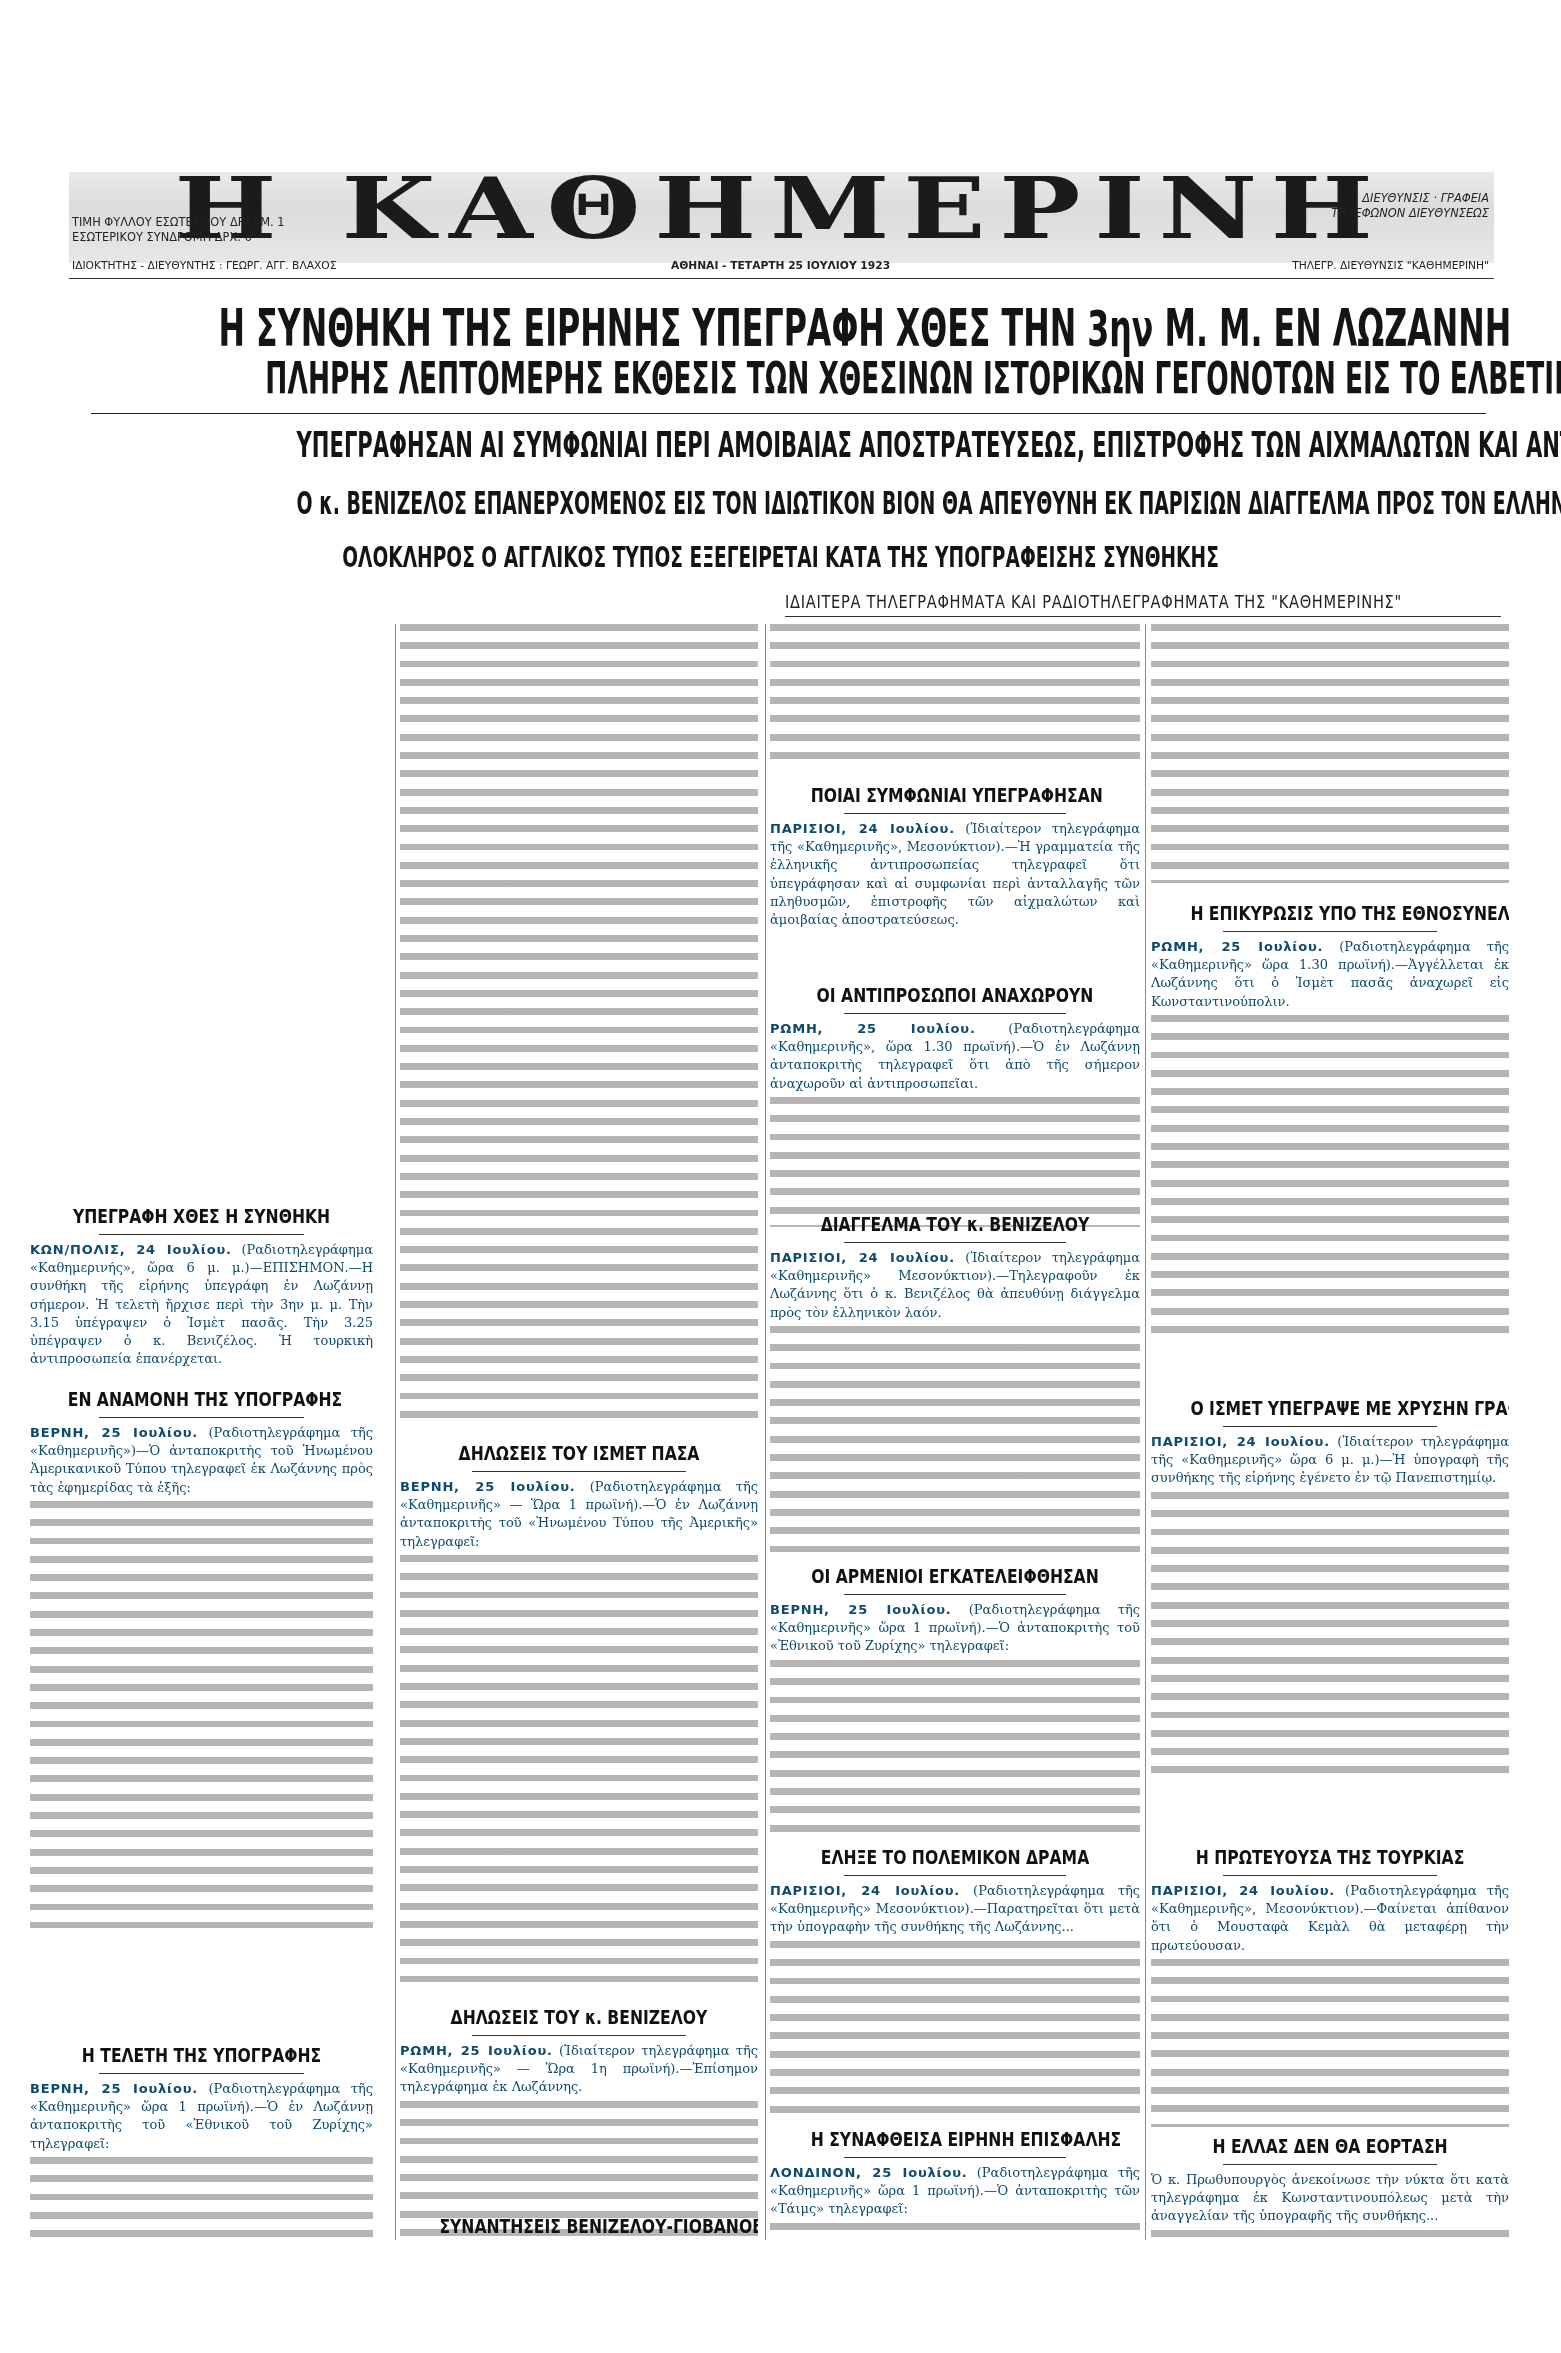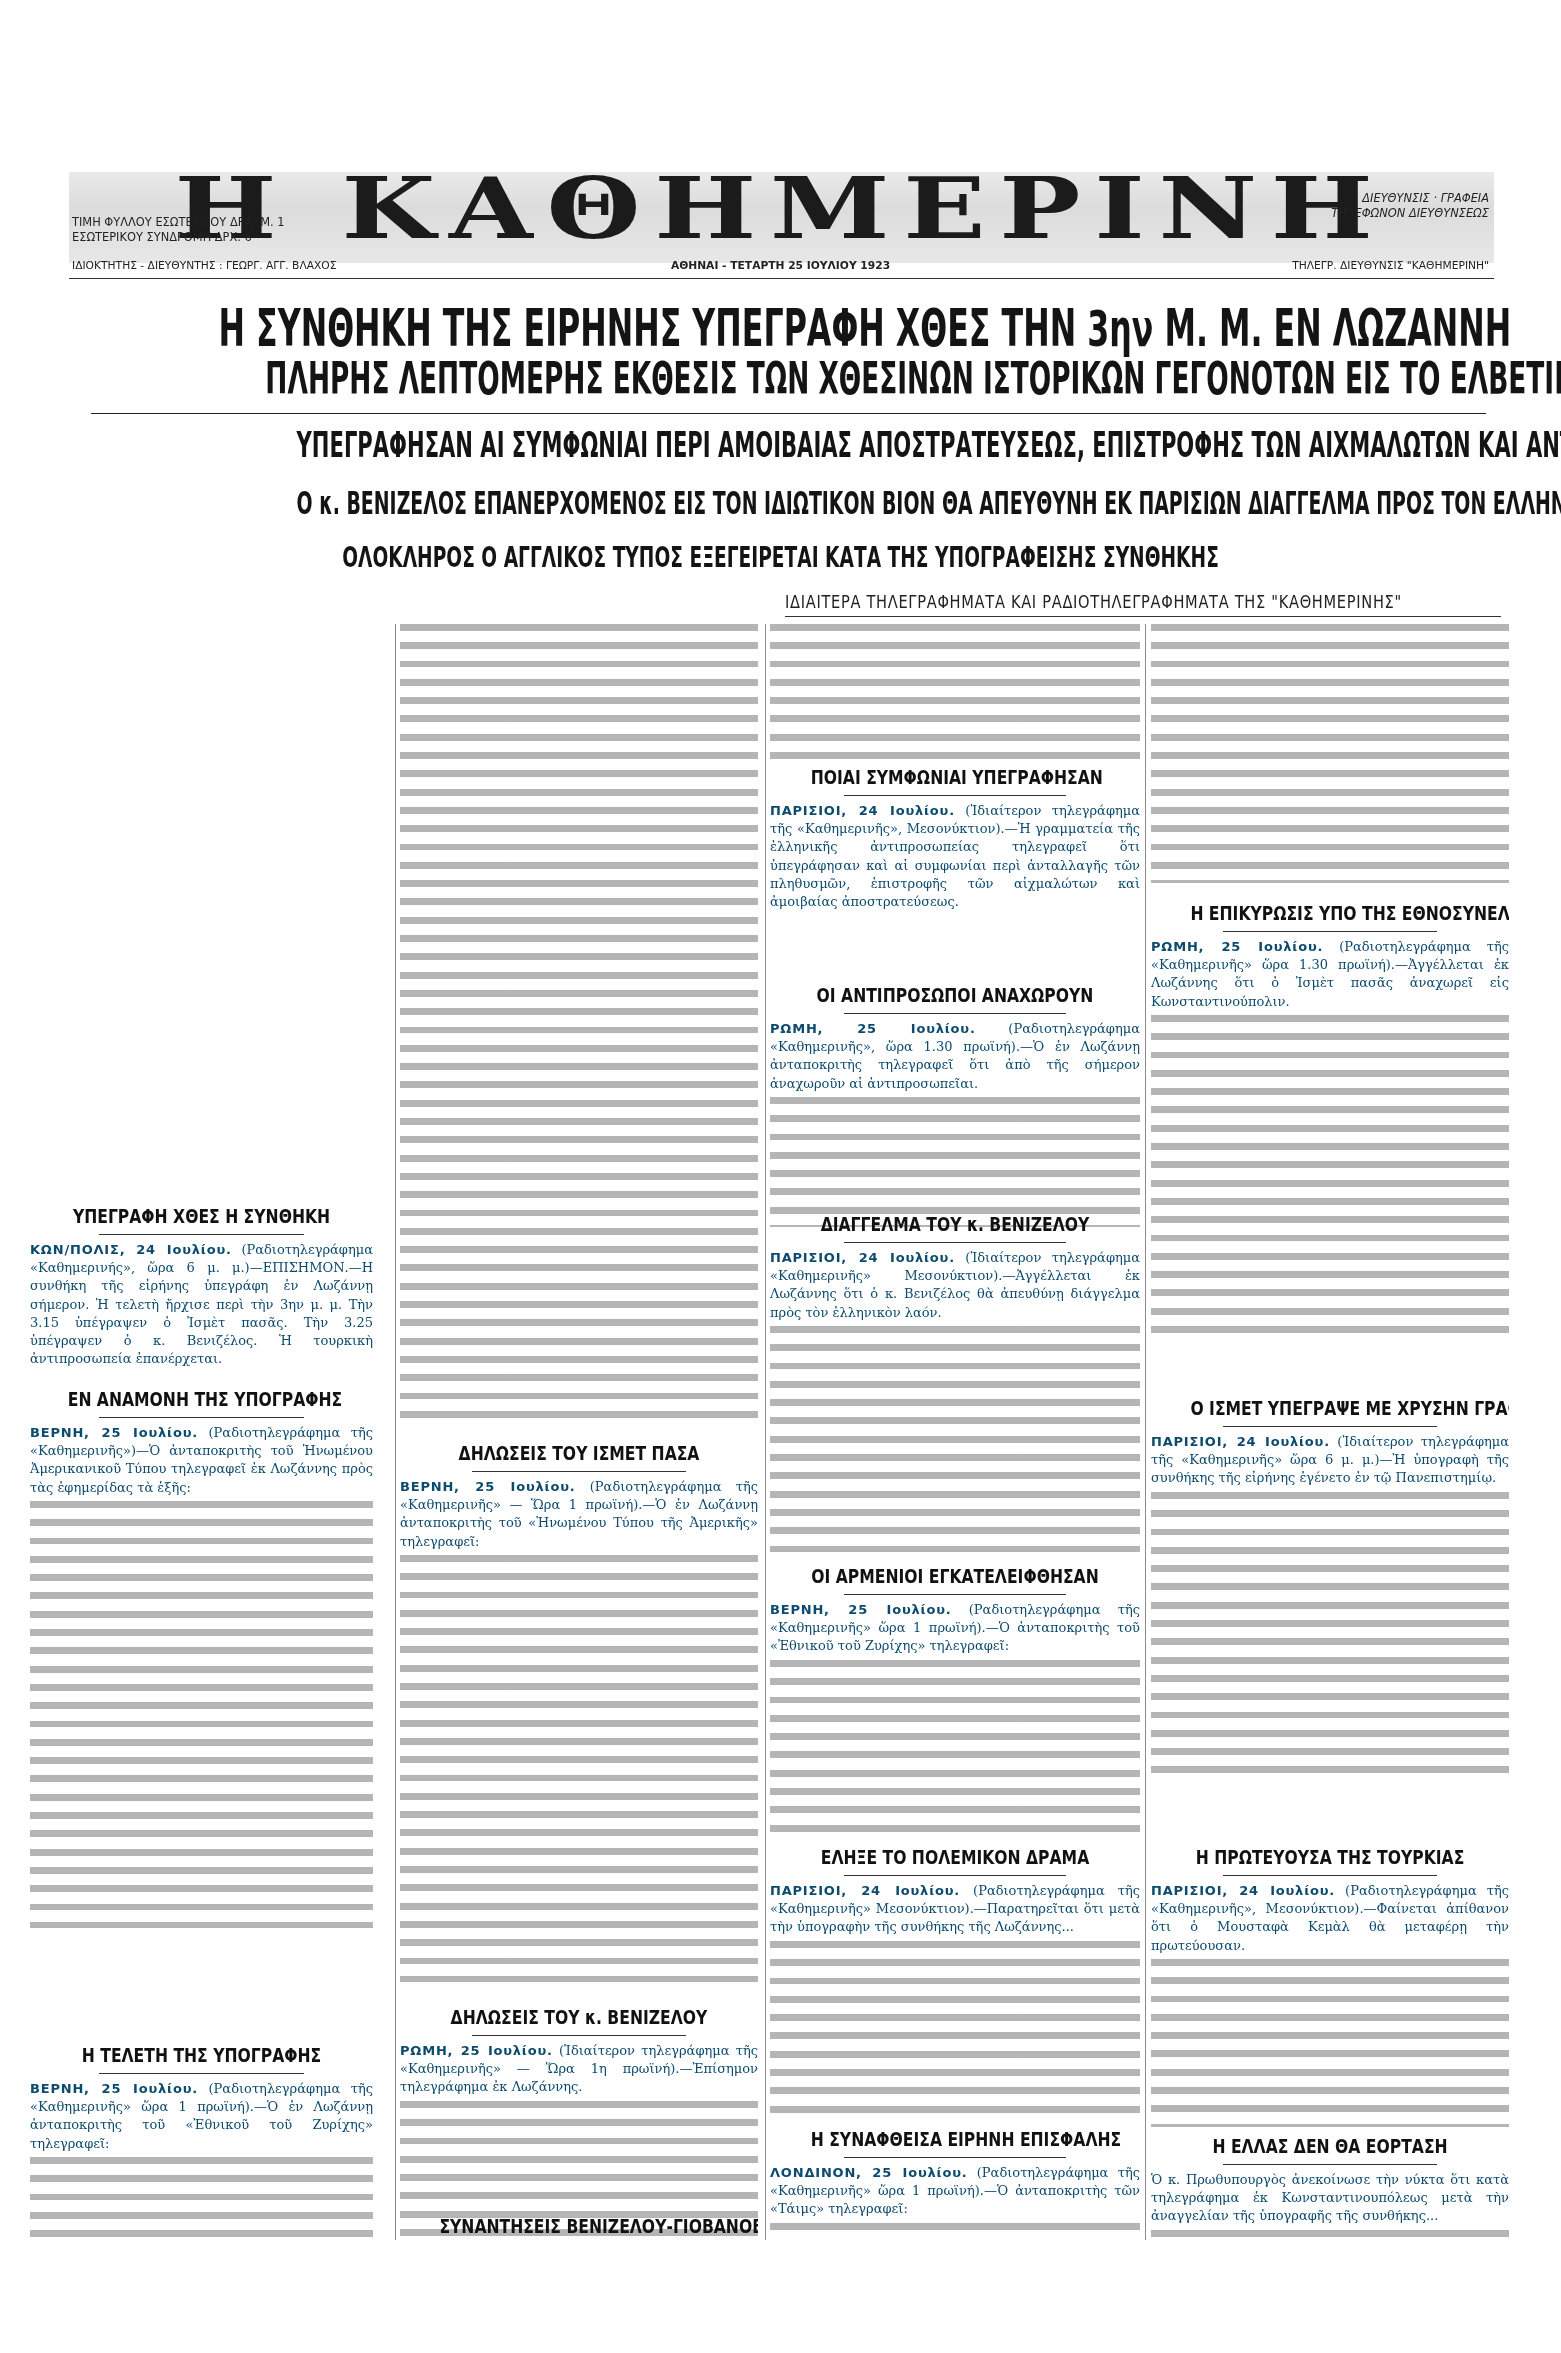--- a/index.html
+++ b/index.html
@@ -142,37 +142,37 @@
     <div class="blk" style="top:1589px">
       <div class="sect">ΣΥΝΑΝΤΗΣΕΙΣ ΒΕΝΙΖΕΛΟΥ-ΓΙΟΒΑΝΟΒΙΤΣ</div>
 
     </div>
   </div>
 
   <div class="col c3">
     <div class="body" style="position:absolute;left:0;right:0;top:0;height:137px">
         <div class="faded"></div>
       </div>
-    <div class="blk" style="top:140px">
+    <div class="blk" style="top:158px">
       <div class="sect">ΠΟΙΑΙ ΣΥΜΦΩΝΙΑΙ ΥΠΕΓΡΑΦΗΣΑΝ</div>
       <div class="sect-rule"></div>
       <div class="dateline"><b>ΠΑΡΙΣΙΟΙ, 24 Ιουλίου.</b> <span>(Ἰδιαίτερον τηλεγράφημα τῆς «Καθημερινῆς», Μεσονύκτιον).—Ἡ γραμματεία τῆς ἑλληνικῆς ἀντιπροσωπείας τηλεγραφεῖ ὅτι ὑπεγράφησαν καὶ αἱ συμφωνίαι περὶ ἀνταλλαγῆς τῶν πληθυσμῶν, ἐπιστροφῆς τῶν αἰχμαλώτων καὶ ἀμοιβαίας ἀποστρατεύσεως.</span></div>
     </div>
     <div class="blk" style="top:358px">
       <div class="sect">ΟΙ ΑΝΤΙΠΡΟΣΩΠΟΙ ΑΝΑΧΩΡΟΥΝ</div>
       <div class="sect-rule"></div>
       <div class="dateline"><b>ΡΩΜΗ, 25 Ιουλίου.</b> <span>(Ραδιοτηλεγράφημα «Καθημερινῆς», ὥρα 1.30 πρωϊνή).—Ὁ ἐν Λωζάννῃ ἀνταποκριτὴς τηλεγραφεῖ ὅτι ἀπὸ τῆς σήμερον ἀναχωροῦν αἱ ἀντιπροσωπεῖαι.</span></div>
       <div class="body" style="height:130px;margin-top:4.6px">
           <div class="faded"></div>
         </div>
     </div>
     <div class="blk" style="top:587px">
       <div class="sect">ΔΙΑΓΓΕΛΜΑ ΤΟΥ κ. ΒΕΝΙΖΕΛΟΥ</div>
       <div class="sect-rule"></div>
-      <div class="dateline"><b>ΠΑΡΙΣΙΟΙ, 24 Ιουλίου.</b> <span>(Ἰδιαίτερον τηλεγράφημα «Καθημερινῆς» Μεσονύκτιον).—Ἀγγέλλεται ἐκ Λωζάννης ὅτι ὁ κ. Βενιζέλος θὰ ἀπευθύνῃ διάγγελμα πρὸς τὸν ἑλληνικὸν λαόν.</span></div>
+      <div class="dateline"><b>ΠΑΡΙΣΙΟΙ, 24 Ιουλίου.</b> <span>(Ἰδιαίτερον τηλεγράφημα «Καθημερινῆς» Μεσονύκτιον).—Τηλεγραφοῦν ἐκ Λωζάννης ὅτι ὁ κ. Βενιζέλος θὰ ἀπευθύνῃ διάγγελμα πρὸς τὸν ἑλληνικὸν λαόν.</span></div>
       <div class="body" style="height:229px;margin-top:4.6px">
           <div class="faded"></div>
         </div>
     </div>
     <div class="blk" style="top:939px">
       <div class="sect">ΟΙ ΑΡΜΕΝΙΟΙ ΕΓΚΑΤΕΛΕΙΦΘΗΣΑΝ</div>
       <div class="sect-rule"></div>
       <div class="dateline"><b>ΒΕΡΝΗ, 25 Ιουλίου.</b> <span>(Ραδιοτηλεγράφημα τῆς «Καθημερινῆς» ὥρα 1 πρωϊνή).—Ὁ ἀνταποκριτὴς τοῦ «Ἐθνικοῦ τοῦ Ζυρίχης» τηλεγραφεῖ:</span></div>
       <div class="body" style="height:175px;margin-top:4.6px">
           <div class="faded"></div>

